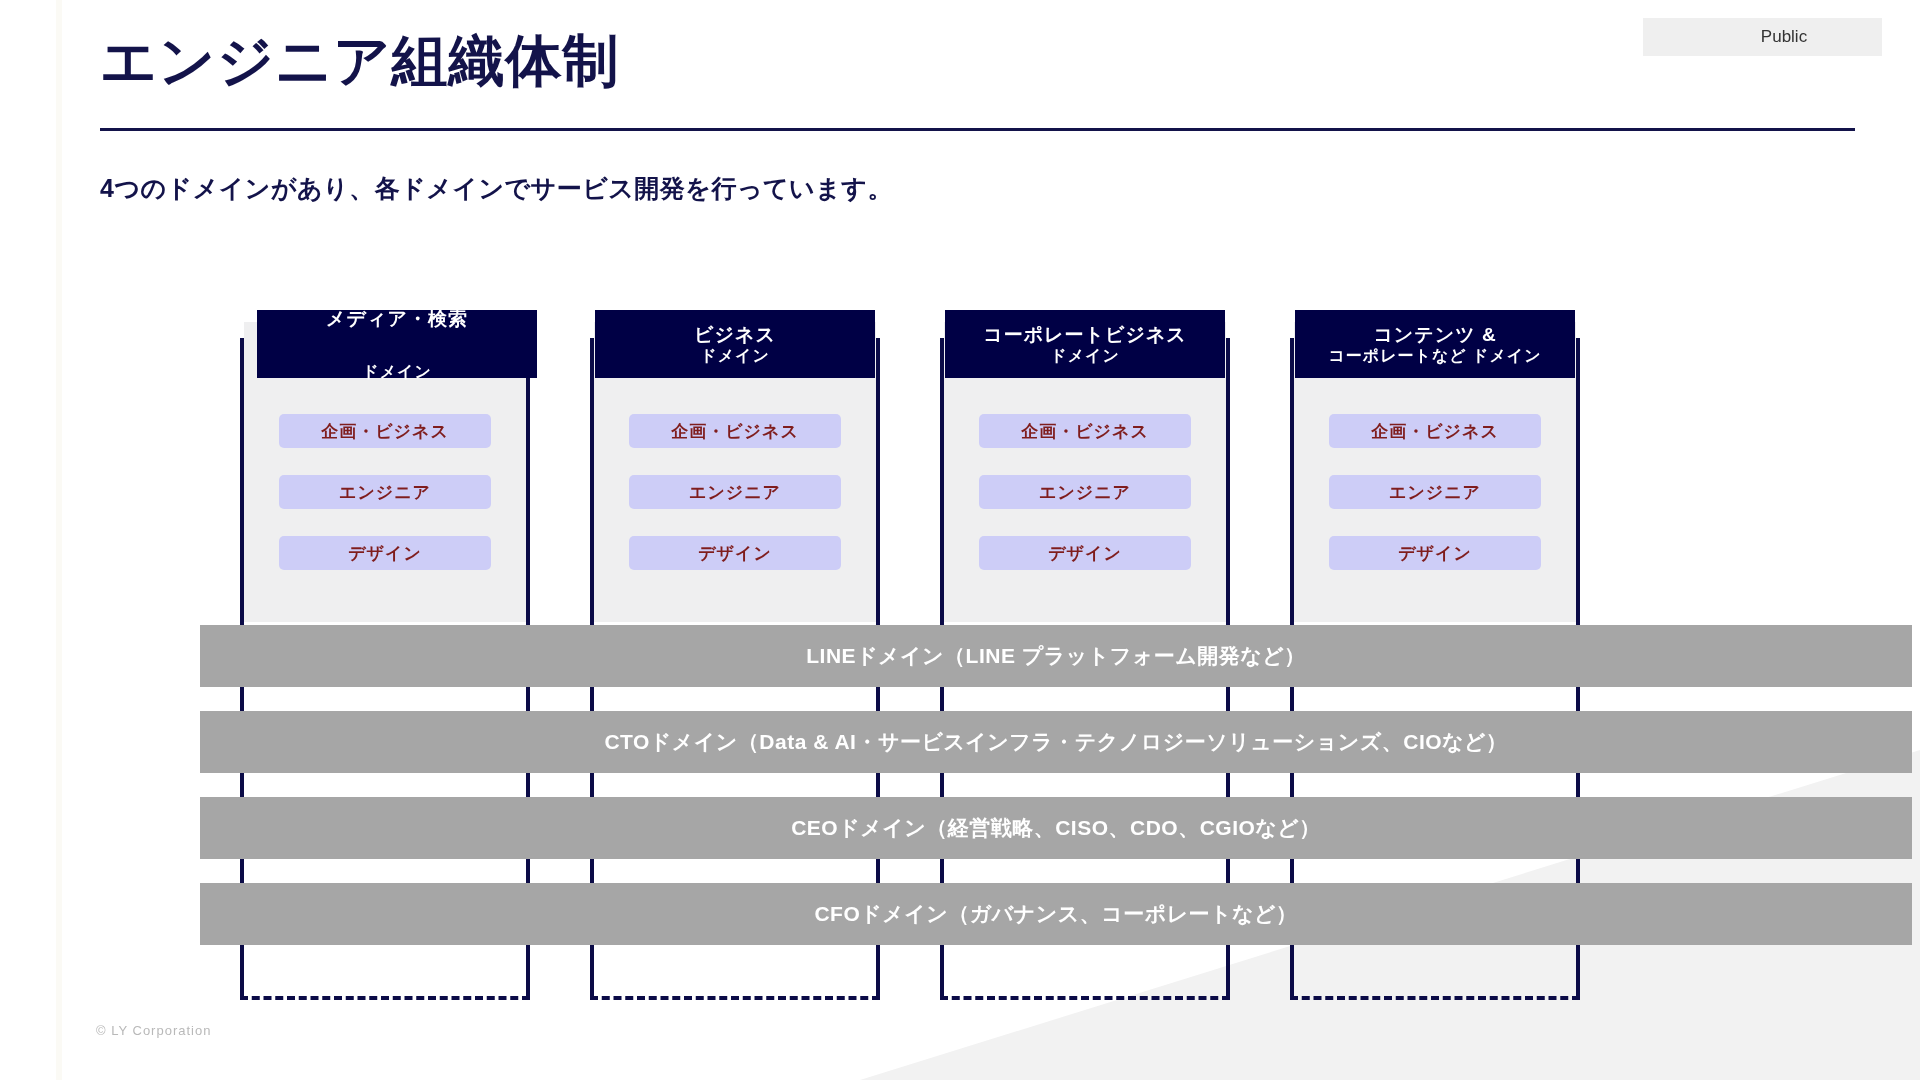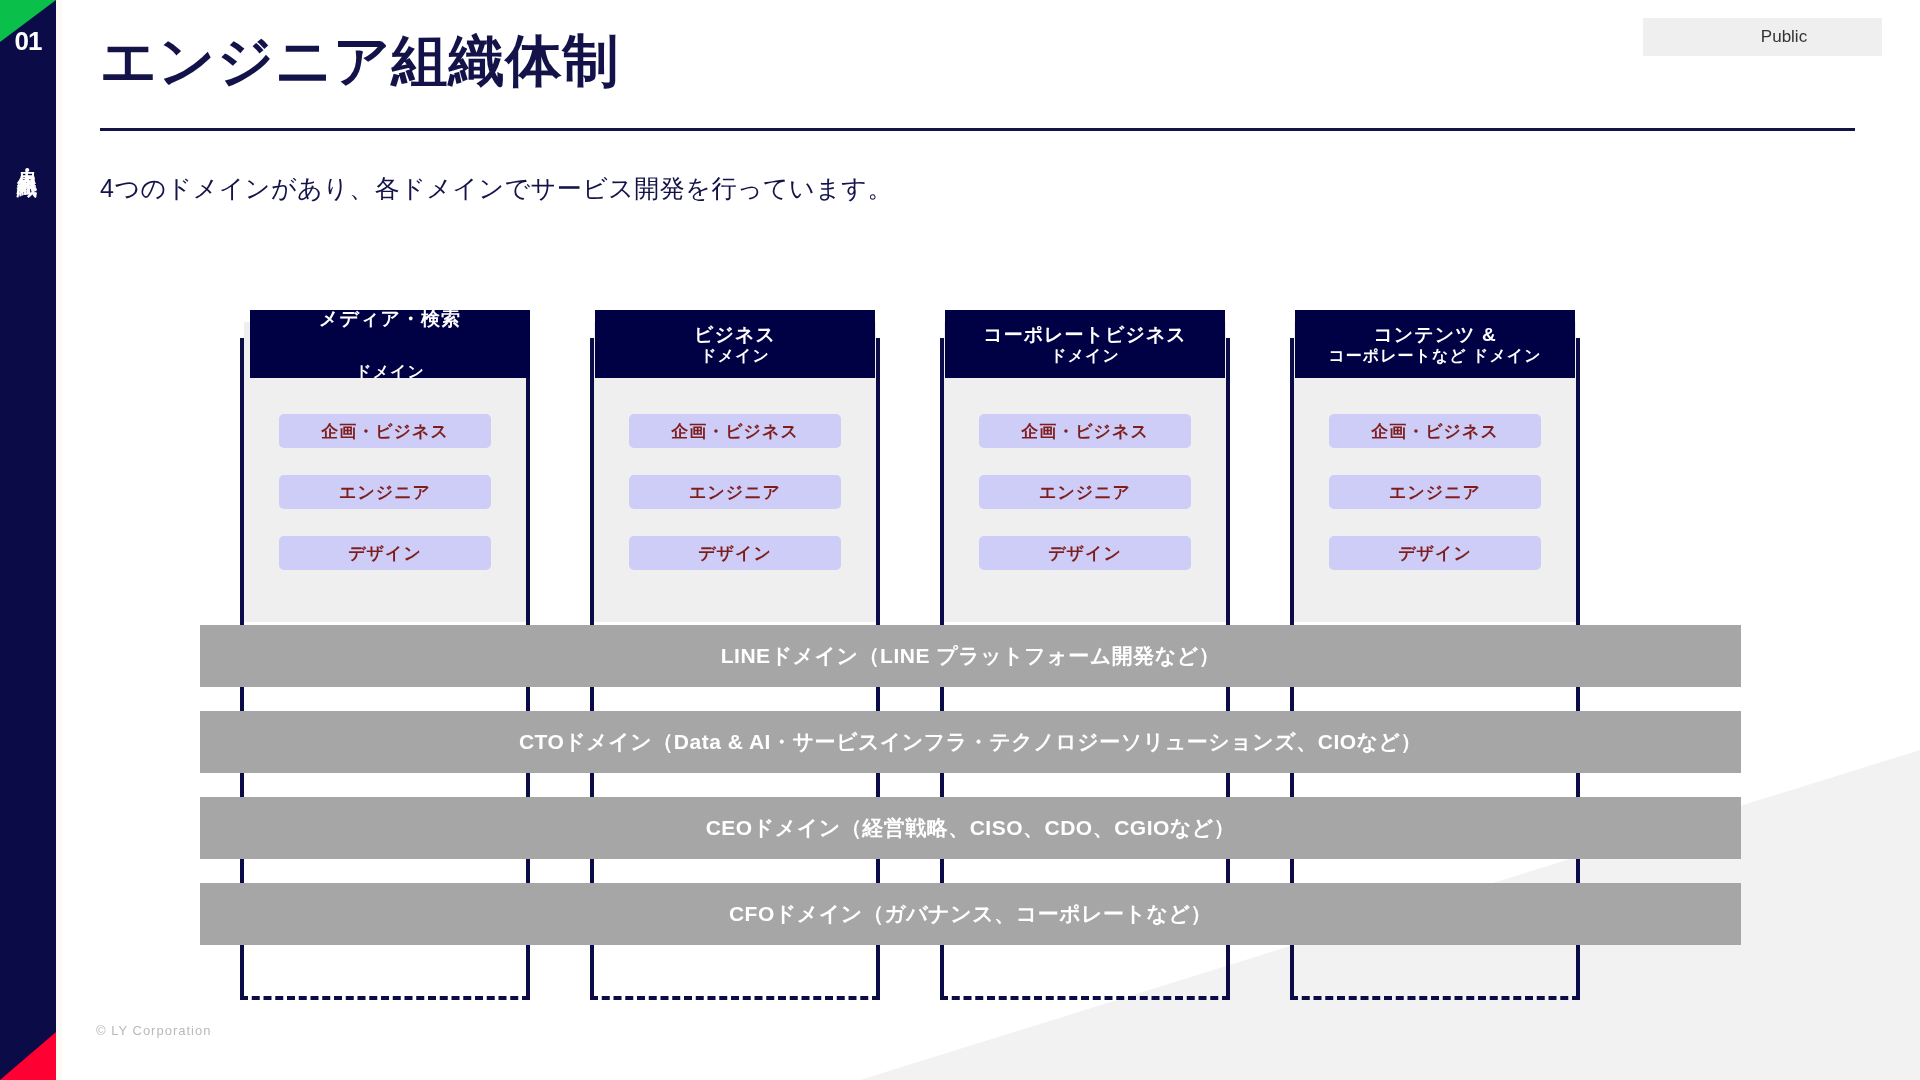--- a/index.html
+++ b/index.html
@@ -71,21 +71,21 @@
     letter-spacing:1px;line-height:1.05;
   }
   .title-rule{
     position:absolute;left:100px;top:128px;width:1755px;height:3px;
     background:#13134a;
   }
 
   
   .lead{
     position:absolute;left:100px;
-    font-size:25px;font-weight:normal;color:#13134a;
+    font-size:25px;font-weight:bold;color:#13134a;
     letter-spacing:0.5px;white-space:nowrap;
   }
   .lead1{top:172px;}
   .lead2{top:230px;}
 
   
   #diagram{position:absolute;left:240px;top:310px;width:1460px;height:700px;}
 
   
   .col-outline{
@@ -128,62 +128,54 @@
     background:#cdcdf7;
     border-radius:5px;
     display:flex;align-items:center;justify-content:center;
     color:#7f1d1d;font-size:17px;font-weight:bold;letter-spacing:1px;
     box-sizing:border-box;
     z-index:5;
   }
 
   
   .xbar{
-    position:absolute;left:-40px;width:1541px;height:62px;
+    position:absolute;left:-40px;width:1712px;height:62px;
     background:#a6a6a6;
     display:flex;align-items:center;justify-content:center;
     color:#ffffff;font-size:21px;font-weight:bold;letter-spacing:0.5px;
     white-space:nowrap;
     z-index:6;
   }
 
   
   .footer{
     position:absolute;left:96px;bottom:42px;
     font-size:13px;color:#b9b9b9;letter-spacing:1px;
   }
 </style>
 </head>
 <body>
 
 <div id="slide">
 
   <div class="watermark"></div>
 
-  <div class="rail">
-    <div class="rail-green"></div>
-    <div class="rail-red"></div>
-    <div class="rail-num">01</div>
-    <div class="rail-label-wrap">
-      <div class="rail-label">人員・組織</div>
-    </div>
-  </div>
   <div class="rail-edge"></div>
 
   <div class="badge">Public</div>
 
   <div class="title">エンジニア組織体制</div>
   <div class="title-rule"></div>
 
   <div class="lead lead1">4つのドメインがあり、各ドメインでサービス開発を行っています。</div>
 
   <div id="diagram">
       <div class="col-outline" style="left: 0px; width: 290px;"></div>
       <div class="col-panel" style="left: 4px; width: 282px;"></div>
-      <div class="col-head" style="left: 10px; width: 280px; gap: 32px;">
+      <div class="col-head" style="left: 17px; width: 280px; gap: 32px;">
         <div class="l1">メディア・検索</div>
         <div class="l2">ドメイン</div>
       </div>
       <div class="chip" style="left: 39px; width: 212px; top: 104px;">企画・ビジネス</div>
       <div class="chip" style="left: 39px; width: 212px; top: 165px;">エンジニア</div>
       <div class="chip" style="left: 39px; width: 212px; top: 226px;">デザイン</div>
       <div class="col-outline" style="left: 350px; width: 290px;"></div>
       <div class="col-panel" style="left: 354px; width: 282px;"></div>
       <div class="col-head" style="left: 355px; width: 280px;">
         <div class="l1">ビジネス</div>

